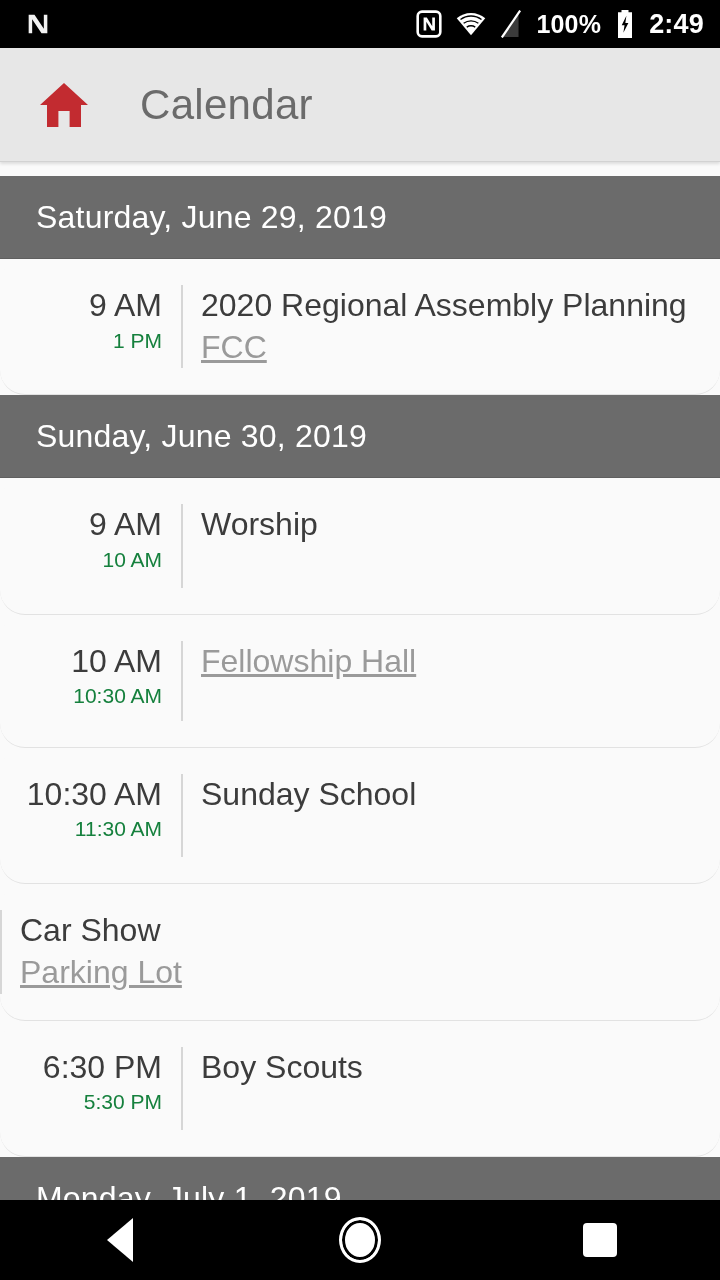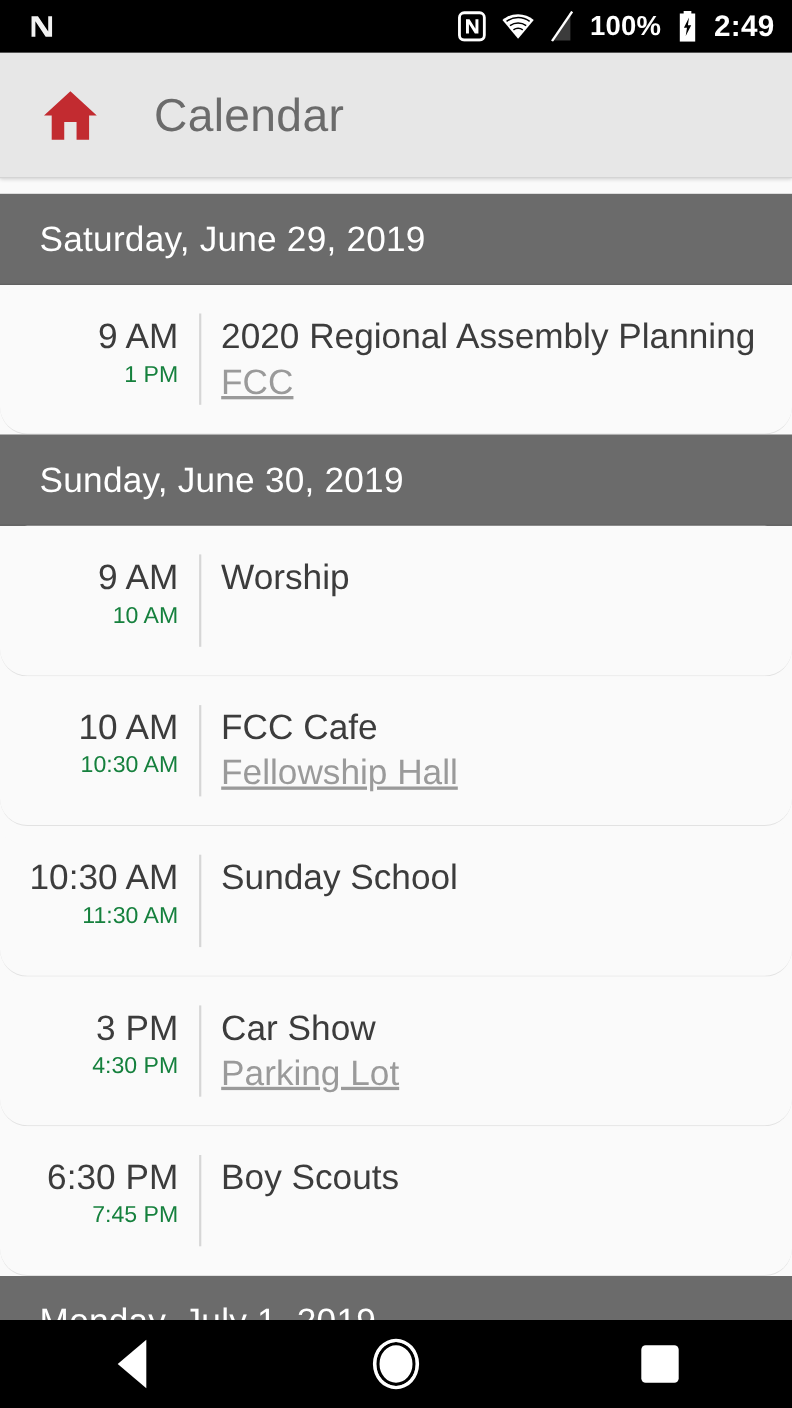--- a/index.html
+++ b/index.html
@@ -178,50 +178,45 @@
           <div class="ev-loc"></div>
         </div>
       </div>
       <div class="event-row">
         <div class="time-col">
           <div class="time-start">10 AM</div>
           <div class="time-end">10:30 AM</div>
         </div>
         <div class="vrule"></div>
         <div class="info-col">
-          <div class="ev-title">FCC Cafe</div>
           <div class="ev-loc">Fellowship Hall</div>
         </div>
       </div>
       <div class="event-row">
         <div class="time-col">
           <div class="time-start">10:30 AM</div>
           <div class="time-end">11:30 AM</div>
         </div>
         <div class="vrule"></div>
         <div class="info-col">
           <div class="ev-title">Sunday School</div>
           <div class="ev-loc"></div>
         </div>
       </div>
       <div class="event-row">
-        <div class="time-col">
-          <div class="time-start">3 PM</div>
-          <div class="time-end">4:30 PM</div>
-        </div>
         <div class="vrule"></div>
         <div class="info-col">
           <div class="ev-title">Car Show</div>
           <div class="ev-loc">Parking Lot</div>
         </div>
       </div>
       <div class="event-row">
         <div class="time-col">
           <div class="time-start">6:30 PM</div>
-          <div class="time-end">7:45 PM</div>
+          <div class="time-end">5:30 PM</div>
         </div>
         <div class="vrule"></div>
         <div class="info-col">
           <div class="ev-title">Boy Scouts</div>
           <div class="ev-loc"></div>
         </div>
       </div>
       <div class="date-header">
         <div class="date-header-label">Monday, July 1, 2019</div>
       </div>

